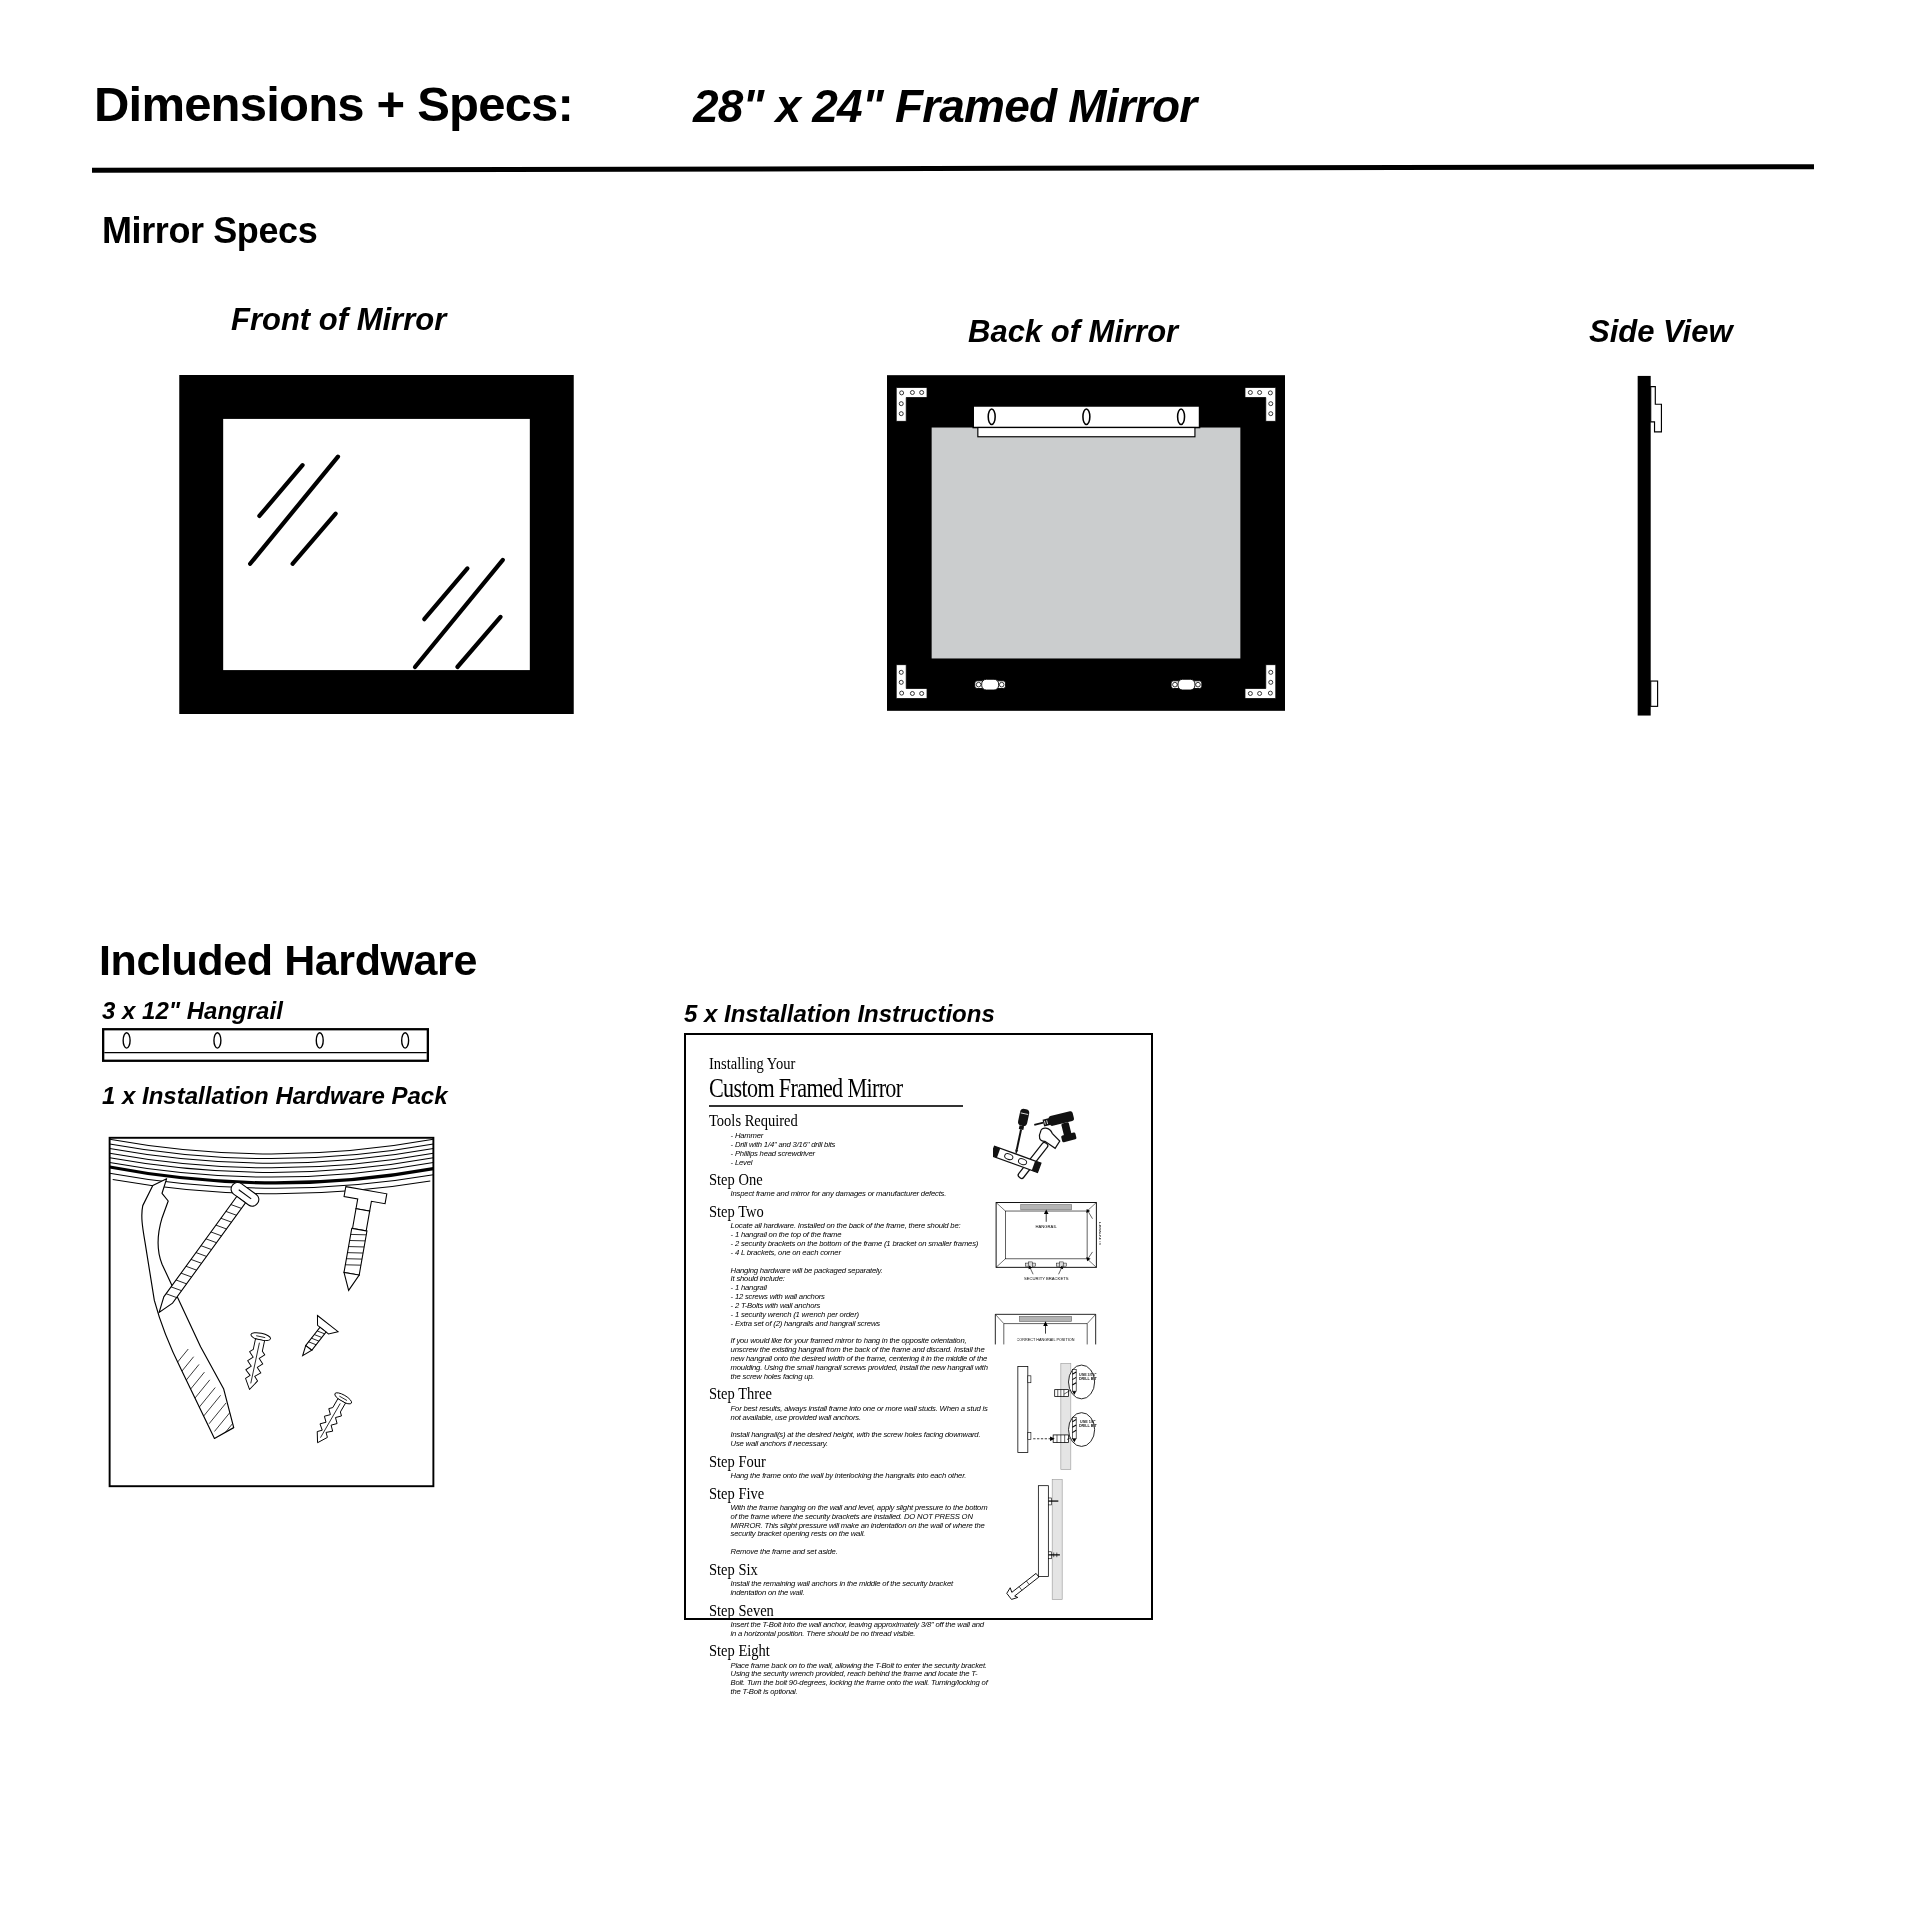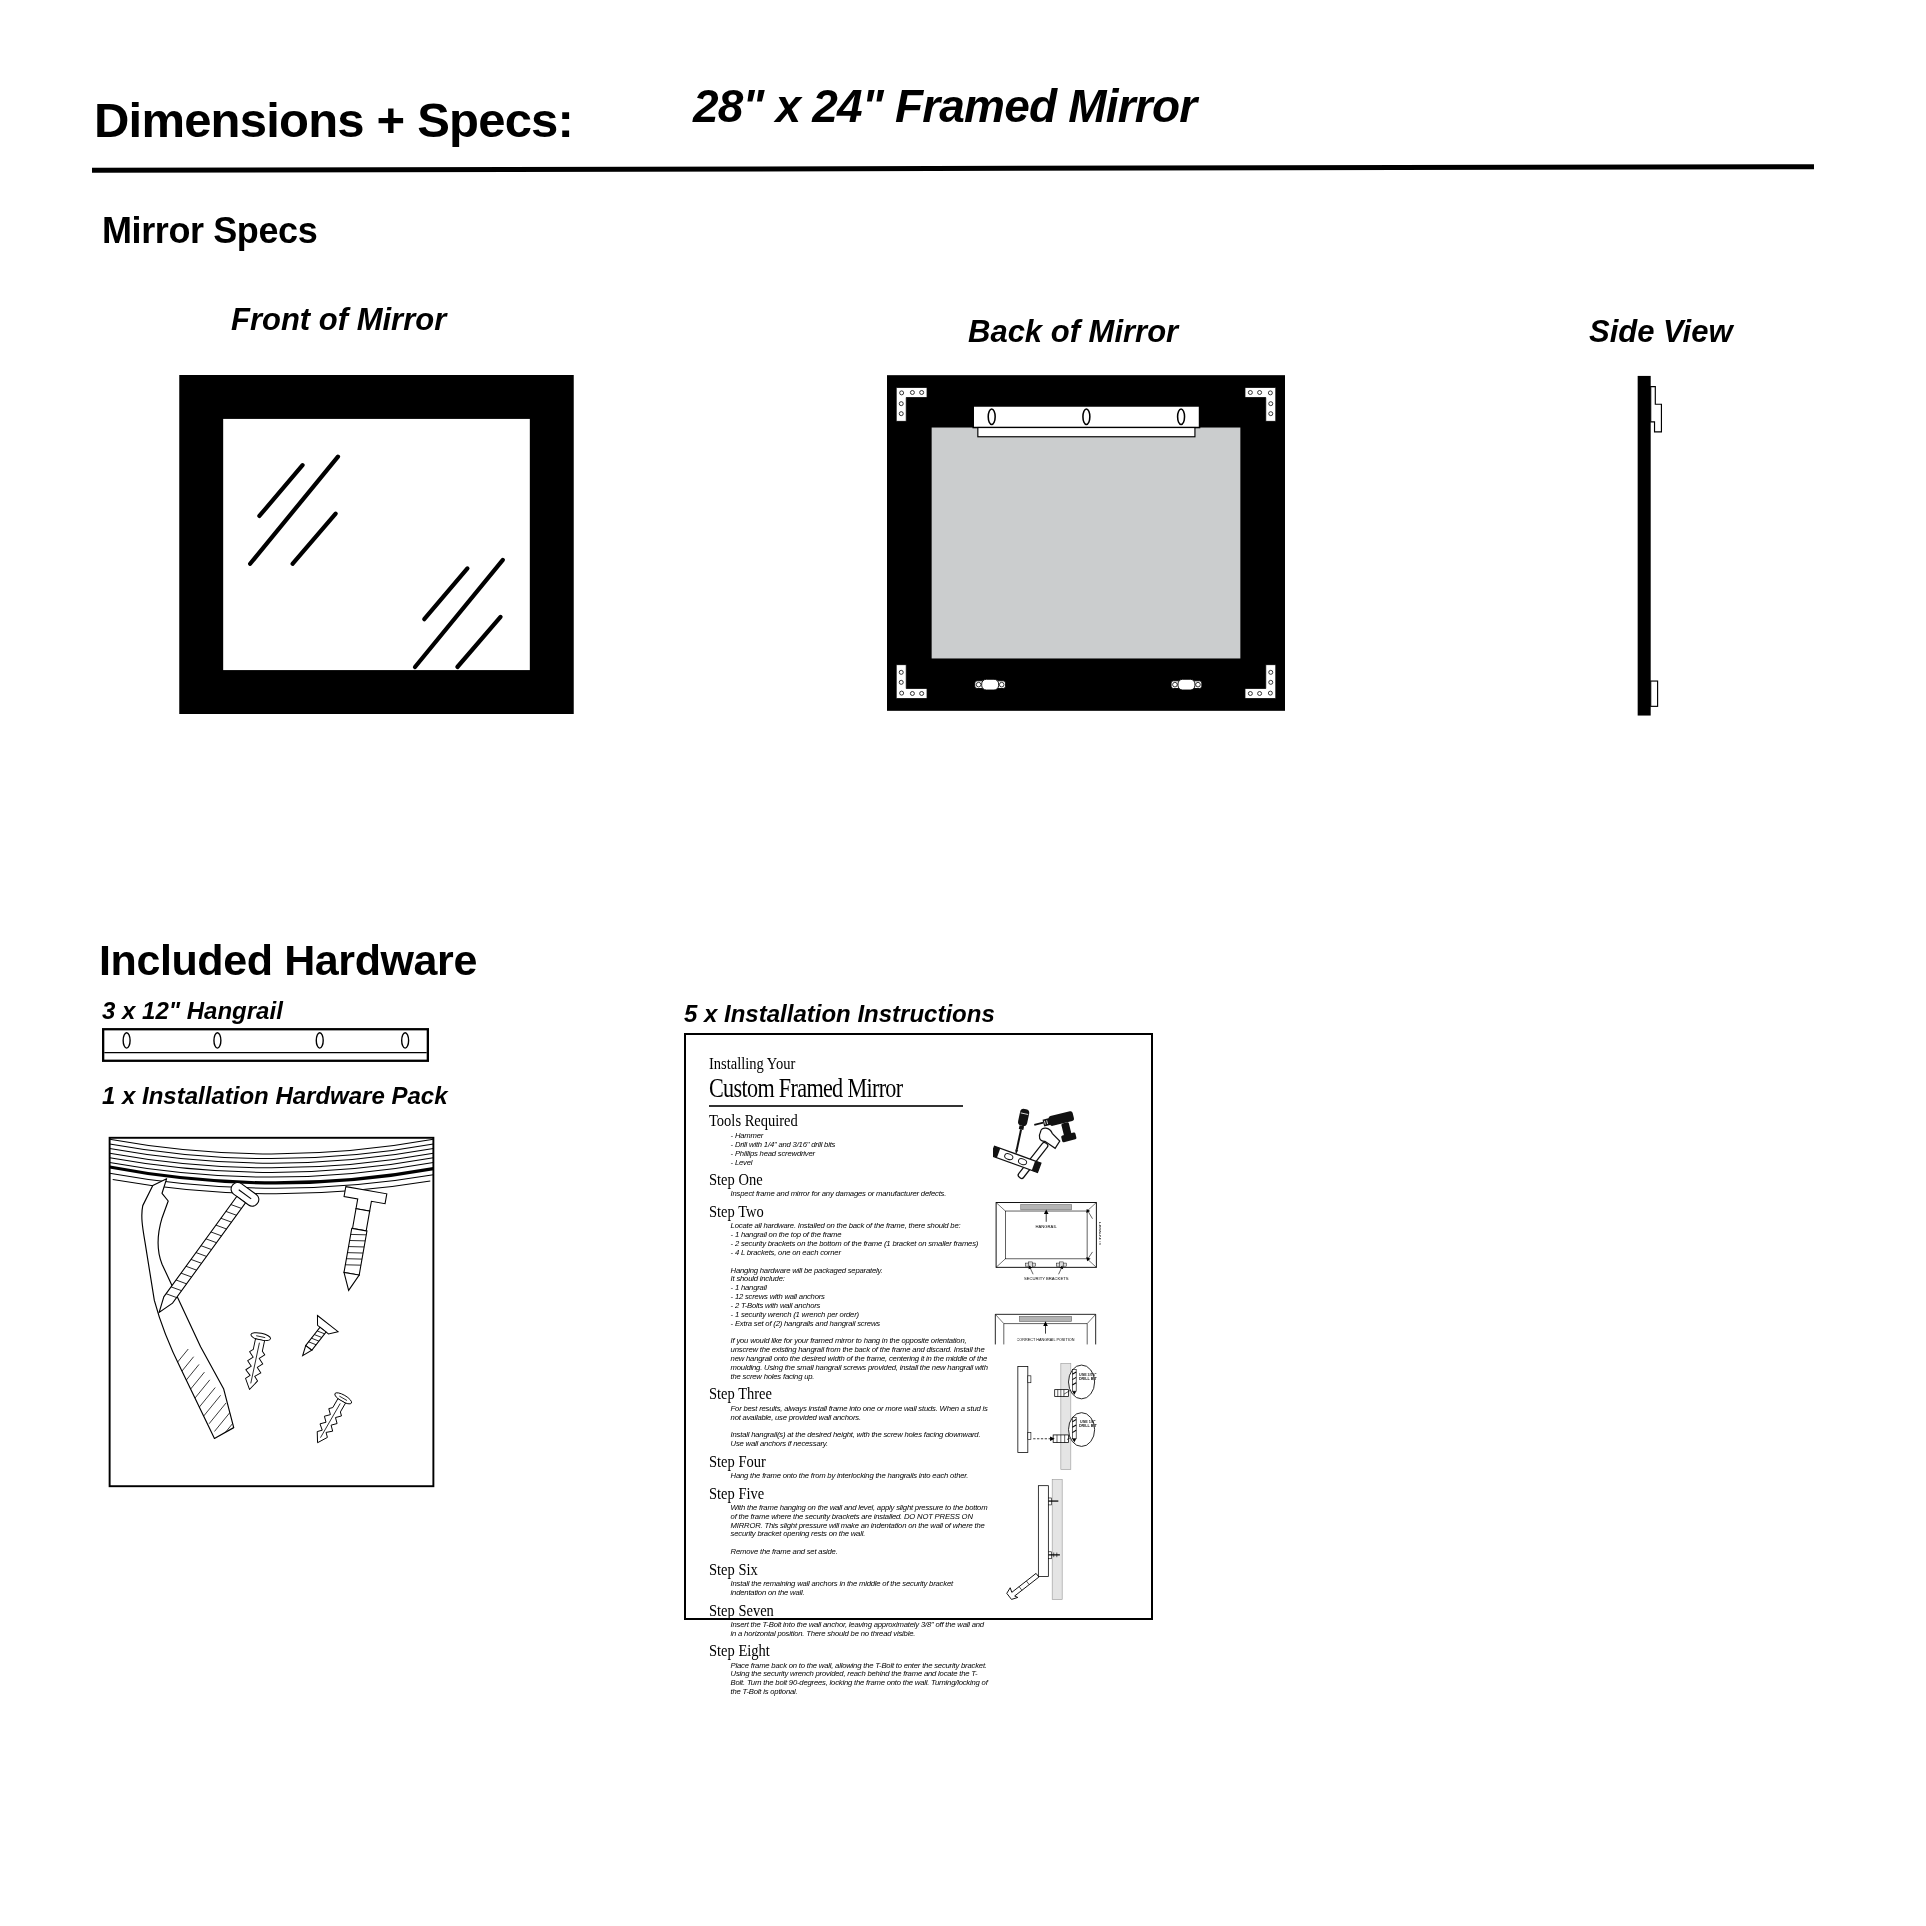--- a/index.html
+++ b/index.html
@@ -1,19 +1,19 @@
 <!DOCTYPE html>
 <html style="font-size:12.3px"><head>
 <meta charset="utf-8">
 <style>
   html,body{margin:0;padding:0;background:#fff;}
   .page{position:relative;width:1926px;height:1926px;background:#fff;overflow:hidden;
         font-family:"Liberation Sans",sans-serif;color:#000;}
   .abs{position:absolute;}
-  .h1{font-size:49px;font-weight:700;letter-spacing:-0.8px;white-space:nowrap;margin-top:16px;}
+  .h1{font-size:49px;font-weight:700;letter-spacing:-0.8px;white-space:nowrap;}
   .h1-product{font-size:46px;font-weight:700;font-style:italic;white-space:nowrap;letter-spacing:-0.8px;}
   .rule{background:#000;height:4.6px;transform:rotate(-0.12deg);}
   .h2{font-size:36px;font-weight:600;letter-spacing:-0.4px;white-space:nowrap;}
   .h2b{font-size:43px;font-weight:700;letter-spacing:-0.4px;white-space:nowrap;}
   .view-label{font-size:31px;font-weight:700;font-style:italic;white-space:nowrap;margin-top:20px;}
   .hw-label{font-size:24px;font-weight:700;font-style:italic;white-space:nowrap;}
   .sheet{position:absolute;border:2.3px solid #000;background:#fff;padding-left:24px;}
   .sheet-left{position:absolute;left:23px;top:20px;width:279px;}
   .didone{font-family:"Liberation Serif",serif;transform:scaleX(.82);transform-origin:0 50%;
           font-weight:500;line-height:1;white-space:nowrap;}
@@ -248,21 +248,21 @@
 
 If you would like for your framed mirror to hang in the opposite orientation, unscrew the existing hangrail from the back of the frame and discard. Install the new hangrail onto the desired width of the frame, centering it in the middle of the moulding. Using the small hangrail screws provided, install the new hangrail with the screw holes facing up.</div>
 
       <div class="didone step-h">Step Three</div>
       <div class="sheet-body">For best results, always install frame into one or more wall studs. When a stud is not available, use provided wall anchors.
 
 Install hangrail(s) at the desired height, with the screw holes facing downward.
 Use wall anchors if necessary.</div>
 
       <div class="didone step-h">Step Four</div>
-      <div class="sheet-body">Hang the frame onto the from by interlocking the hangrails into each other.</div>
+      <div class="sheet-body">Hang the frame onto the wall by interlocking the hangrails into each other.</div>
 
       <div class="didone step-h">Step Five</div>
       <div class="sheet-body">With the frame hanging on the wall and level, apply slight pressure to the bottom of the frame where the security brackets are installed. DO NOT PRESS ON MIRROR. This slight pressure will make an indentation on the wall of where the security bracket opening rests on the wall.
 
 Remove the frame and set aside.</div>
 
       <div class="didone step-h">Step Six</div>
       <div class="sheet-body">Install the remaining wall anchors in the middle of the security bracket indentation on the wall.</div>
 
       <div class="didone step-h">Step Seven</div>

